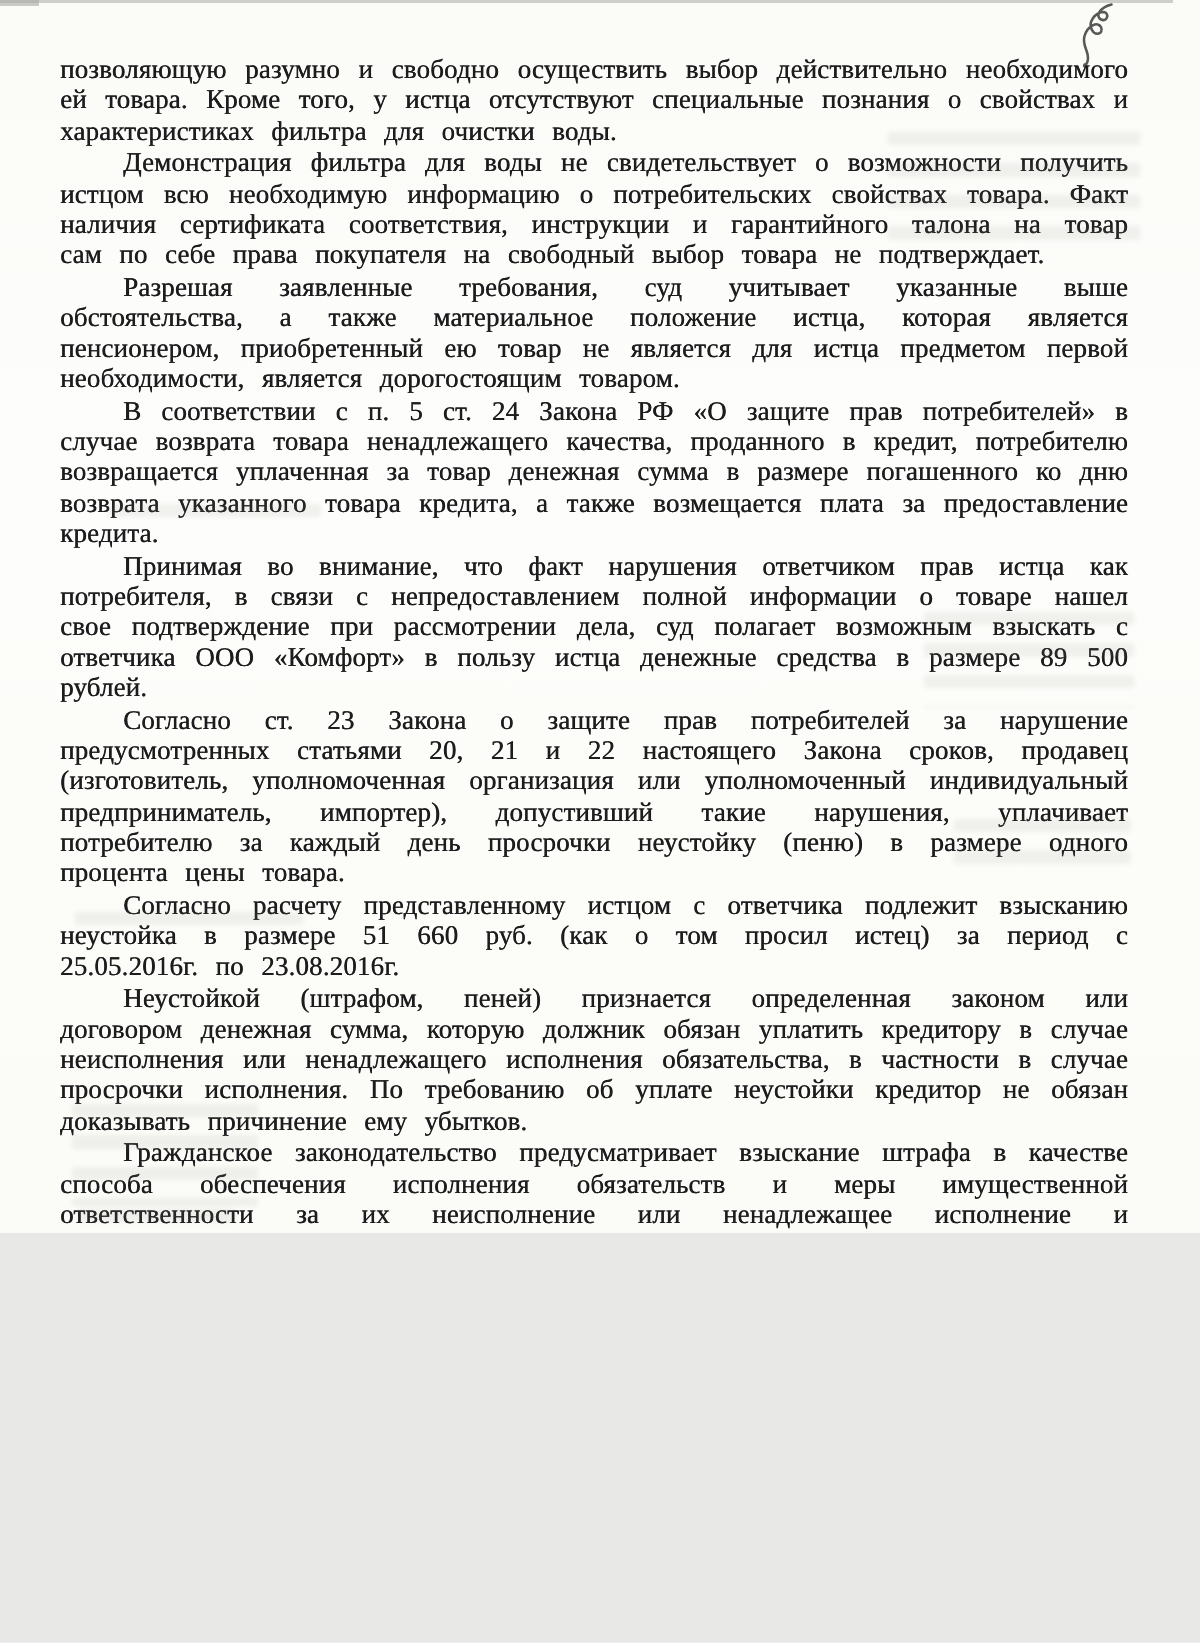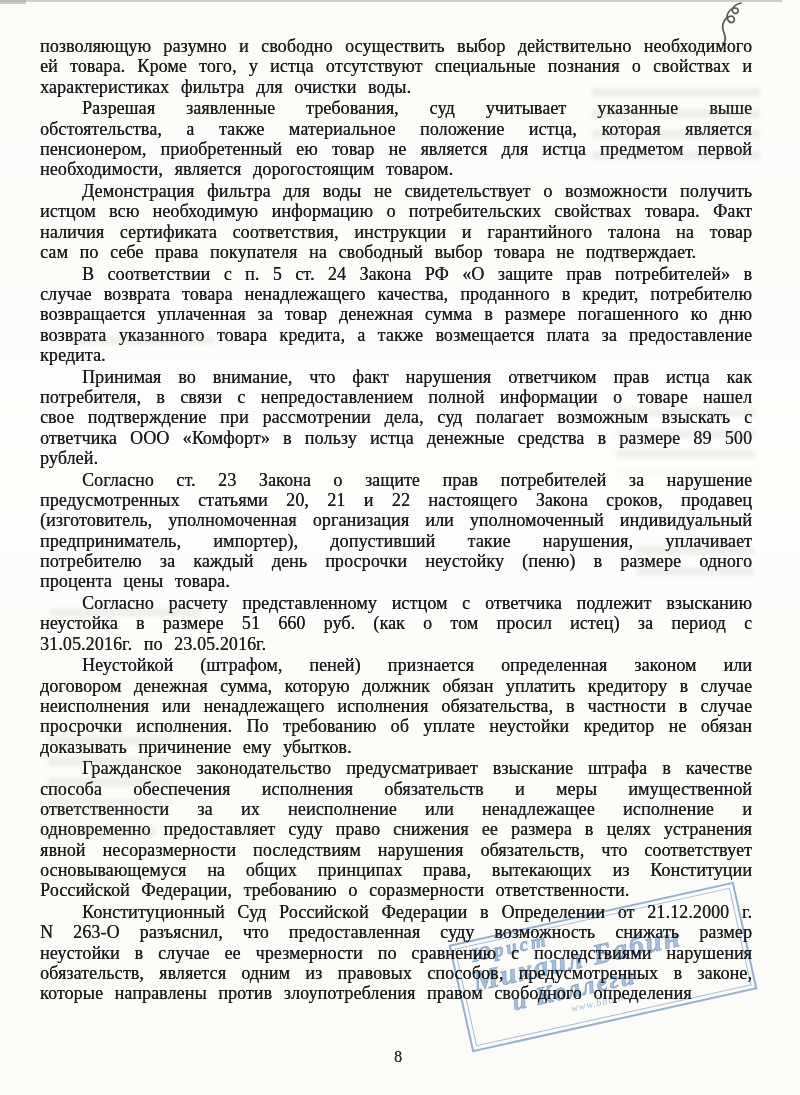--- a/index.html
+++ b/index.html
@@ -1,19 +1,19 @@
 <!DOCTYPE html>
 <html><head>
 <meta charset="utf-8">
 <style>
   html, body { margin: 0; padding: 0; background: #e8e8e6; }
   .page {
     position: relative;
     width: 800px;
-    height: 1095px;
+    height: 822px;
     background: linear-gradient(180deg, #fbfbf8 0%, #fdfdfb 40%, #fbfbf7 100%);
     overflow: hidden;
     font-family: "Liberation Serif", "DejaVu Serif", serif;
   }
   .scan-edge-top {
     position: absolute; top: 0; left: 0; width: 782px; height: 2px;
     background: #c6c6c2; opacity: .85;
   }
   .scan-edge-corner {
     position: absolute; top: 0; left: 0; width: 26px; height: 4px;
@@ -89,26 +89,26 @@
   <div class="scan-edge-top"></div>
   <div class="scan-edge-corner"></div>
 
   <svg class="handwritten-mark" viewBox="0 0 46 50" aria-hidden="true">
     <path d="M29 3 C21 5 18 11 22 13 C26 15 28 9 24 8 C18 8 13 15 16 20
              C18 24 24 23 22 18 C20 14 13 17 11 24 C9 31 15 35 13 41 C12 44 10 45 11 43" stroke="#585856" stroke-width="1.7" fill="none" stroke-linecap="round"></path>
   </svg>
 
   <div class="doc">
     <p class="no-indent">позволяющую разумно и свободно осуществить выбор действительно необходимого ей товара. Кроме того, у истца отсутствуют специальные познания о свойствах и характеристиках фильтра для очистки воды.</p>
+    <p>Демонстрация фильтра для воды не свидетельствует о возможности получить истцом всю необходимую информацию о потребительских свойствах товара. Факт наличия сертификата соответствия, инструкции и гарантийного талона на товар сам по себе права покупателя на свободный выбор товара не подтверждает.</p>
     <p>Разрешая заявленные требования, суд учитывает указанные выше обстоятельства, а также материальное положение истца, которая является пенсионером, приобретенный ею товар не является для истца предметом первой необходимости, является дорогостоящим товаром.</p>
-    <p>Демонстрация фильтра для воды не свидетельствует о возможности получить истцом всю необходимую информацию о потребительских свойствах товара. Факт наличия сертификата соответствия, инструкции и гарантийного талона на товар сам по себе права покупателя на свободный выбор товара не подтверждает.</p>
     <p>В соответствии с п. 5 ст. 24 Закона РФ «О защите прав потребителей» в случае возврата товара ненадлежащего качества, проданного в кредит, потребителю возвращается уплаченная за товар денежная сумма в размере погашенного ко дню возврата указанного товара кредита, а также возмещается плата за предоставление кредита.</p>
     <p>Принимая во внимание, что факт нарушения ответчиком прав истца как потребителя, в связи с непредоставлением полной информации о товаре нашел свое подтверждение при рассмотрении дела, суд полагает возможным взыскать с ответчика ООО «Комфорт» в пользу истца денежные средства в размере 89 500 рублей.</p>
     <p>Согласно ст. 23 Закона о защите прав потребителей за нарушение предусмотренных статьями 20, 21 и 22 настоящего Закона сроков, продавец (изготовитель, уполномоченная организация или уполномоченный индивидуальный предприниматель, импортер), допустивший такие нарушения, уплачивает потребителю за каждый день просрочки неустойку (пеню) в размере одного процента цены товара.</p>
-    <p>Согласно расчету представленному истцом с ответчика подлежит взысканию неустойка в размере 51 660 руб. (как о том просил истец) за период с 31.05.2016г. по 23.05.2016г.</p>
+    <p>Согласно расчету представленному истцом с ответчика подлежит взысканию неустойка в размере 51 660 руб. (как о том просил истец) за период с 25.05.2016г. по 23.08.2016г.</p>
     <p>Неустойкой (штрафом, пеней) признается определенная законом или договором денежная сумма, которую должник обязан уплатить кредитору в случае неисполнения или ненадлежащего исполнения обязательства, в частности в случае просрочки исполнения. По требованию об уплате неустойки кредитор не обязан доказывать причинение ему убытков.</p>
     <p>Гражданское законодательство предусматривает взыскание штрафа в качестве способа обеспечения исполнения обязательств и меры имущественной ответственности за их неисполнение или ненадлежащее исполнение и одновременно предоставляет суду право снижения ее размера в целях устранения явной несоразмерности последствиям нарушения обязательств, что соответствует основывающемуся на общих принципах права, вытекающих из Конституции Российской Федерации, требованию о соразмерности ответственности.</p>
     <p>Конституционный Суд Российской Федерации в Определении от 21.12.2000 г. N 263-О разъяснил, что предоставленная суду возможность снижать размер неустойки в случае ее чрезмерности по сравнению с последствиями нарушения обязательств, является одним из правовых способов, предусмотренных в законе, которые направлены против злоупотребления правом свободного определения</p>
   </div>
 
   <div class="bleed" style="left:592px; top:88px;  width:168px; height:72px;"></div>
   <div class="bleed" style="left:72px;  top:336px; width:142px; height:16px;"></div>
   <div class="bleed" style="left:616px; top:408px; width:140px; height:64px;"></div>
   <div class="bleed" style="left:636px; top:546px; width:118px; height:38px;"></div>
   <div class="bleed" style="left:50px;  top:608px; width:152px; height:15px;"></div>

